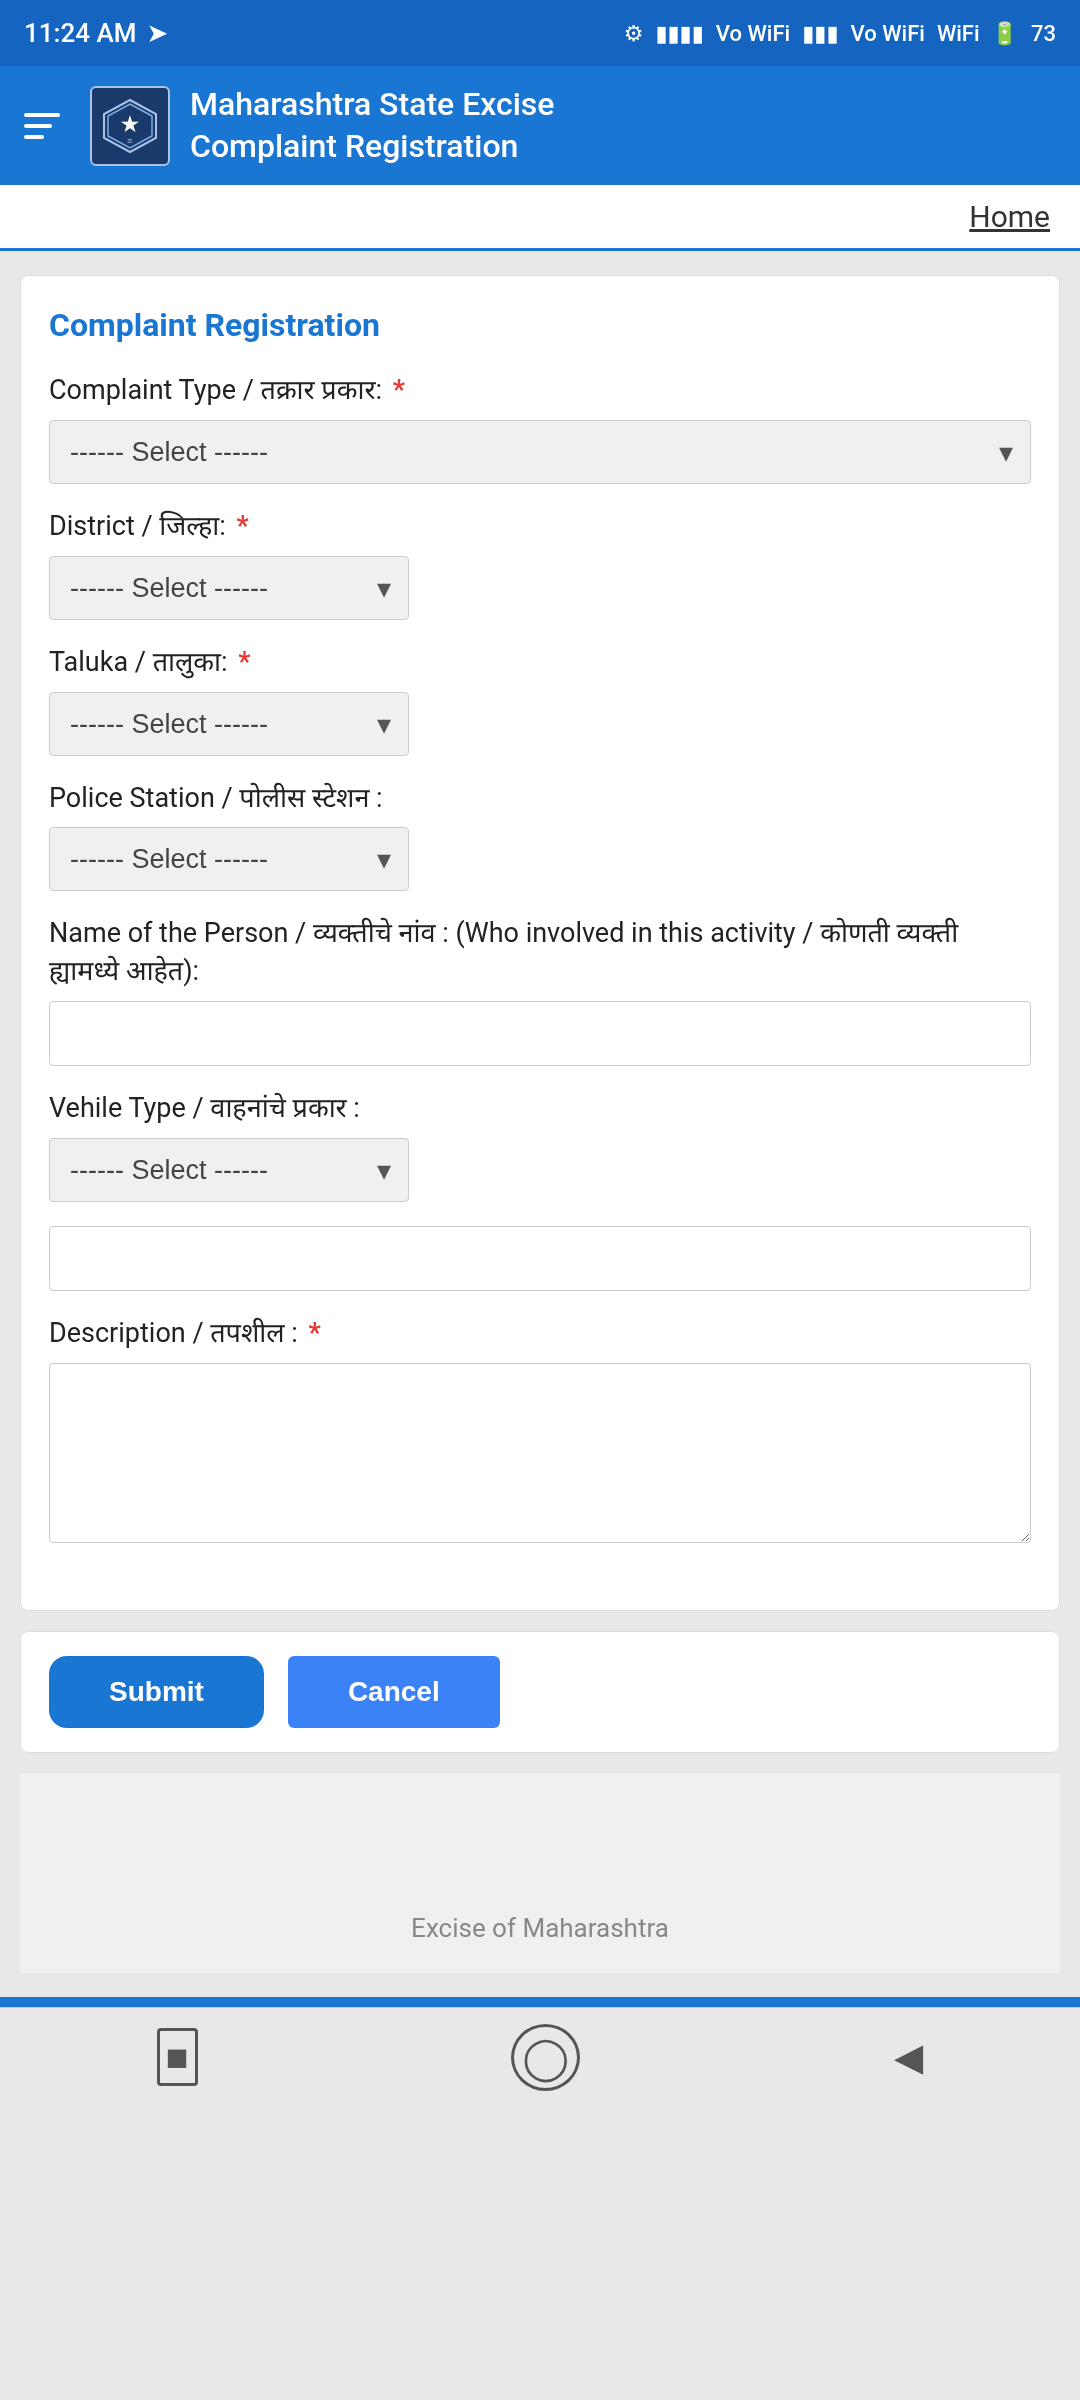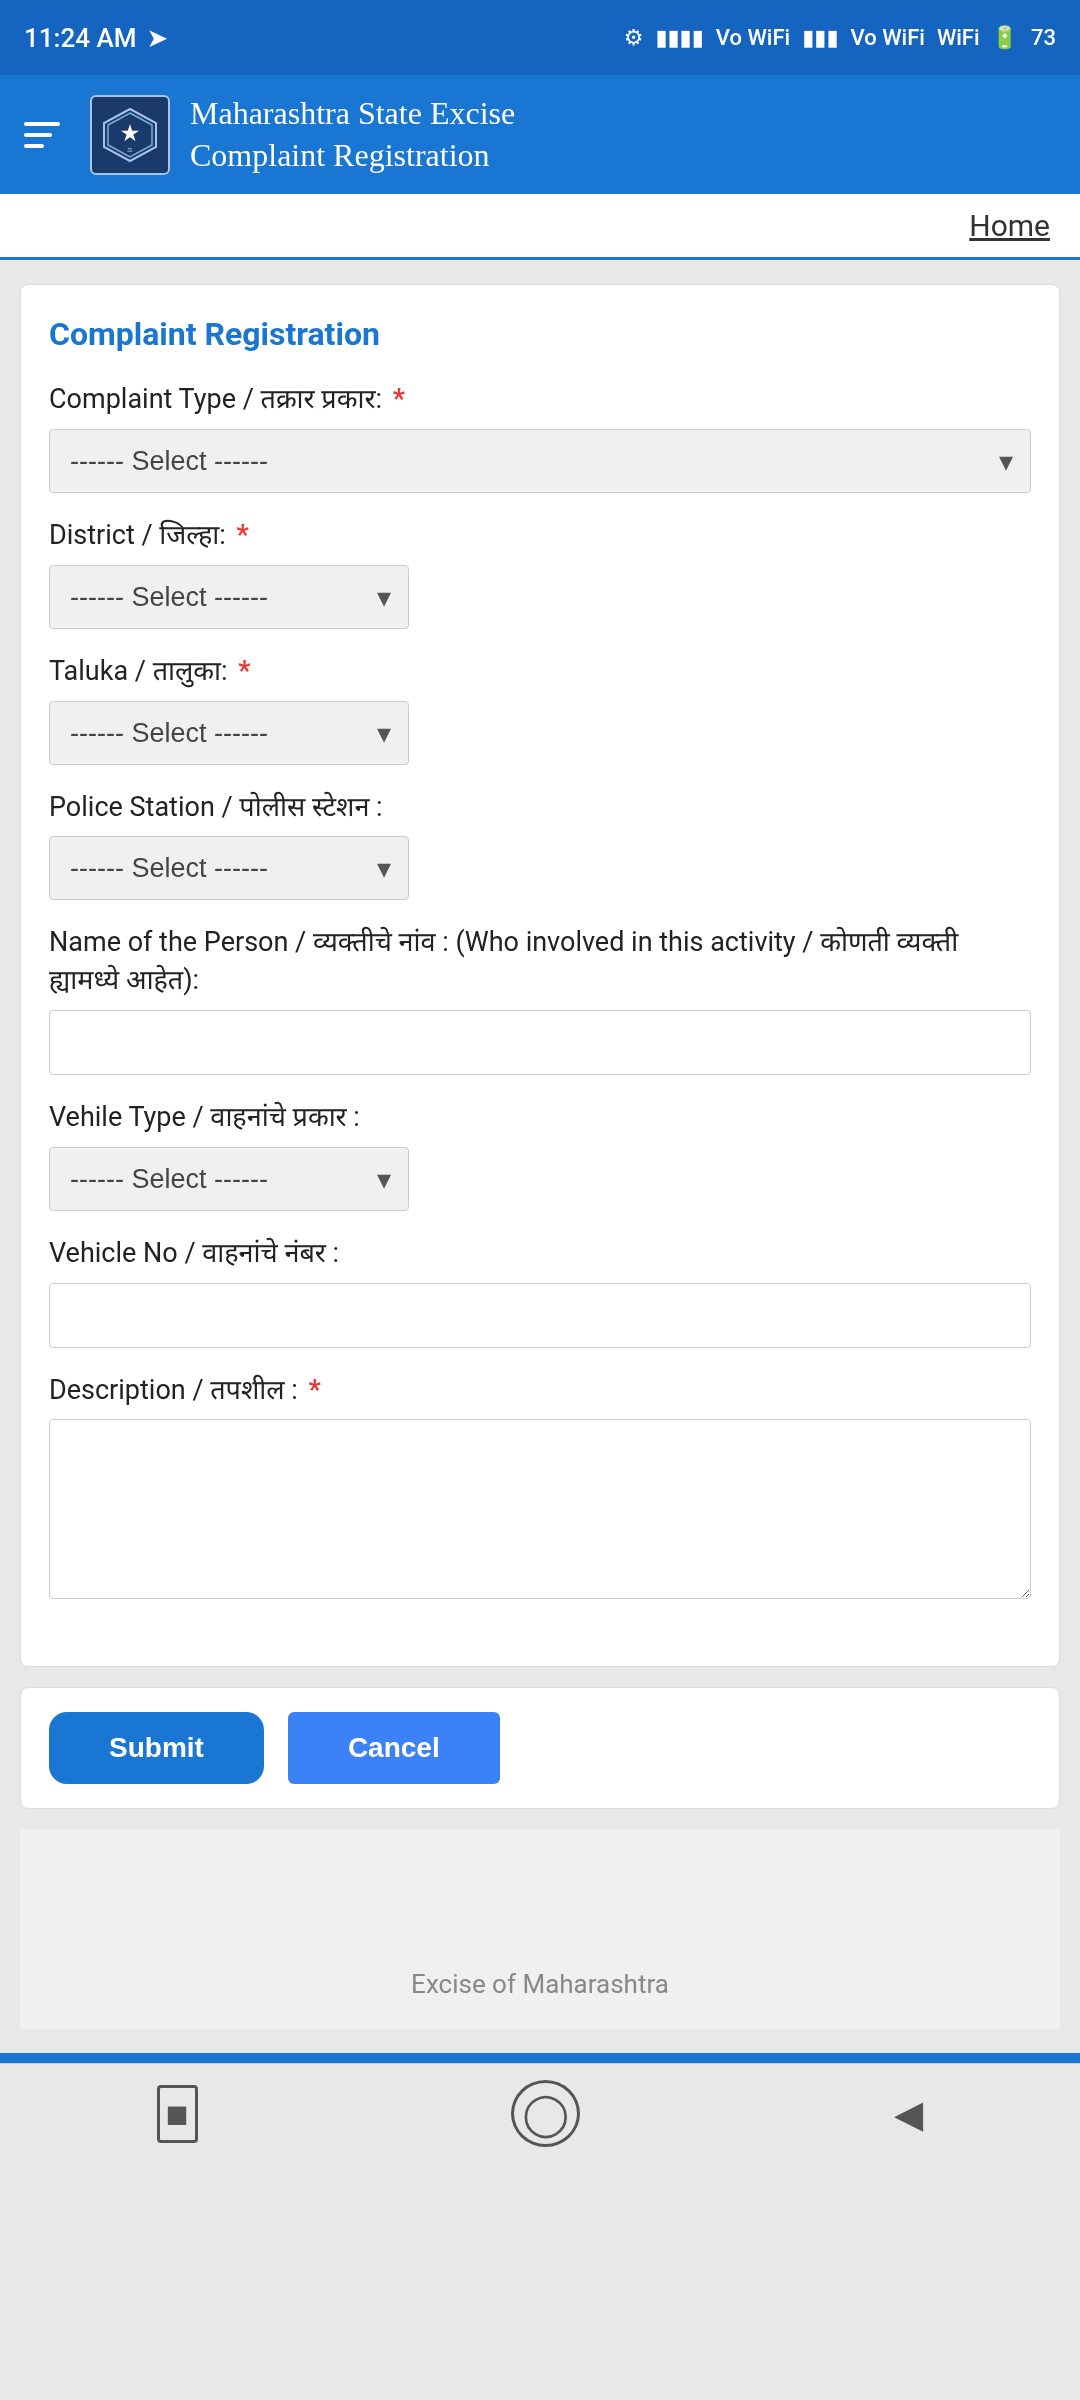--- a/index.html
+++ b/index.html
@@ -10,21 +10,21 @@
       background: #e8e8e8;
       width: 1080px;
       min-height: 2400px;
       font-size: 28px;
     }
 
     
     .status-bar {
       background: #1565C0;
       color: white;
-      height: 75px;
+      height: 66px;
       display: flex;
       align-items: center;
       justify-content: space-between;
       padding: 0 24px;
       font-size: 26px;
       font-weight: 500;
     }
     .status-bar-left { display: flex; align-items: center; gap: 10px; }
     .status-bar-right { display: flex; align-items: center; gap: 12px; font-size: 22px; }
 
@@ -64,21 +64,20 @@
       justify-content: center;
       color: white;
       font-size: 32px;
       border: 2px solid #aac4e8;
     }
     .header-title {
       color: white;
       font-size: 32px;
       font-weight: 500;
       line-height: 1.3;
-      font-family: Liberation Serif, serif;
     }
 
     
     .nav-bar {
       background: white;
       border-bottom: 3px solid #1976D2;
       display: flex;
       justify-content: flex-end;
       padding: 14px 30px;
       text-align: right;
@@ -355,21 +354,20 @@
 
     <div class="form-group">
       <label class="form-label">Vehile Type / वाहनांचे प्रकार :</label>
       <div class="select-wrapper half">
         <select><option>------ Select ------</option></select>
         <span class="select-arrow">▾</span>
       </div>
     </div>
 
     <div class="form-group">
-      <label class="form-label">Vehicle No / वाहनांचे नंबर :</label>
       <input type="text" style="">
     </div>
 
     <div class="form-group">
       <label class="form-label">
         <span>Description / तपशील :</span>
         <span class="required">*</span>
       </label>
       <textarea style=""></textarea>
     </div>

